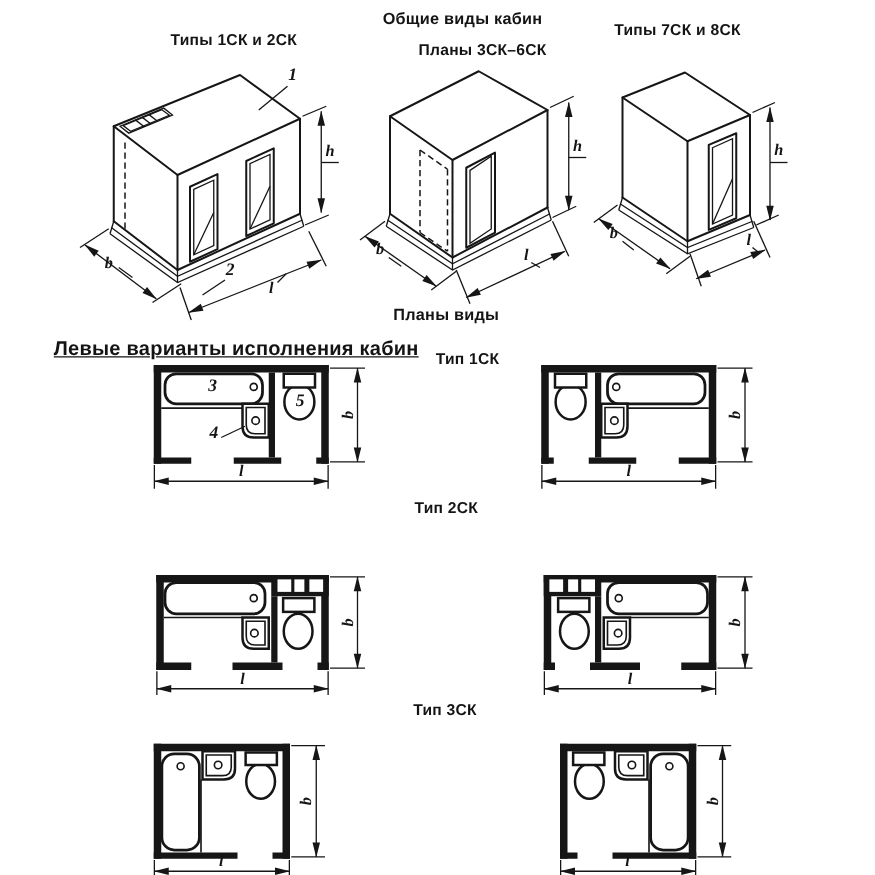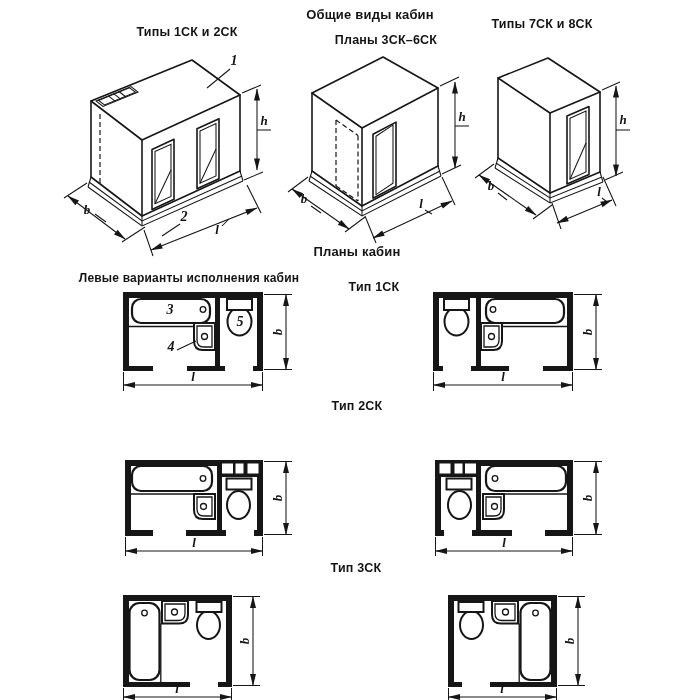--- a/index.html
+++ b/index.html
@@ -2,21 +2,21 @@
 <html><head>
 <meta charset="utf-8">
 <style>
   html,body{margin:0;padding:0;}
   #canvas{position:relative;width:700px;height:700px;background:#ffffff;overflow:hidden;
           font-family:"Liberation Sans",sans-serif;}
   #art{position:absolute;left:0;top:0;}
   .cap{position:absolute;font:bold 12.5px "Liberation Sans",sans-serif;color:#141414;
        white-space:nowrap;transform:translateX(-50%);letter-spacing:0.2px;text-align:right;}
   .cap.big{font-size:13px;}
-  .cap.sm{font-size:12px;}
+  .cap.sm{font-size:16px;text-decoration:underline;}
   .dim{position:absolute;font:italic bold 13px "Liberation Serif",serif;color:#141414;
        transform:translate(-50%,-50%);white-space:nowrap;}
   .dim.rot{transform:translate(-50%,-50%) rotate(-90deg);}
   .callout{position:absolute;font:italic bold 14px "Liberation Serif",serif;color:#141414;
        transform:translate(-50%,-50%);white-space:nowrap;}
   
   .ln{stroke:#161616;stroke-width:1.6;fill:none;stroke-linejoin:round;stroke-linecap:round;}
   .tn{stroke:#161616;stroke-width:1.05;fill:none;}
   .dsh{stroke:#161616;stroke-width:1.2;fill:none;stroke-dasharray:5 3;}
   .w{fill:#161616;stroke:none;}
@@ -292,21 +292,21 @@
     <line class="tn" x1="558" y1="596.5" x2="585" y2="596.5"></line>
     <line class="tn" x1="558" y1="685.5" x2="585" y2="685.5"></line>
     <line class="tn" x1="578" y1="596.5" x2="578" y2="685.5" marker-start="url(#ah)" marker-end="url(#ah)"></line>
   </g>
 </svg>
 
 <span class="cap big" style="left:370px;top:7px">Общие виды кабин</span>
 <span class="cap" style="left:187px;top:25px">Типы 1СК и 2СК</span>
 <span class="cap" style="left:386px;top:33px">Планы 3СК–6СК</span>
 <span class="cap" style="left:542px;top:17px">Типы 7СК и 8СК</span>
-<span class="cap big" style="left:357px;top:244px">Планы кабин</span>
+<span class="cap big" style="left:357px;top:244px">Планы виды</span>
 <span class="cap sm" style="left:189px;top:271px">Левые варианты исполнения кабин</span>
 <span class="cap" style="left:374px;top:280px">Тип 1СК</span>
 <span class="cap" style="left:357px;top:399px">Тип 2СК</span>
 <span class="cap" style="left:356px;top:561px">Тип 3СК</span>
 
 <span class="dim" style="left:87px;top:210px">b</span>
 <span class="dim" style="left:217px;top:230px">l</span>
 <span class="dim" style="left:264px;top:121px">h</span>
 <span class="dim" style="left:304px;top:199px">b</span>
 <span class="dim" style="left:421px;top:204px">l</span>

